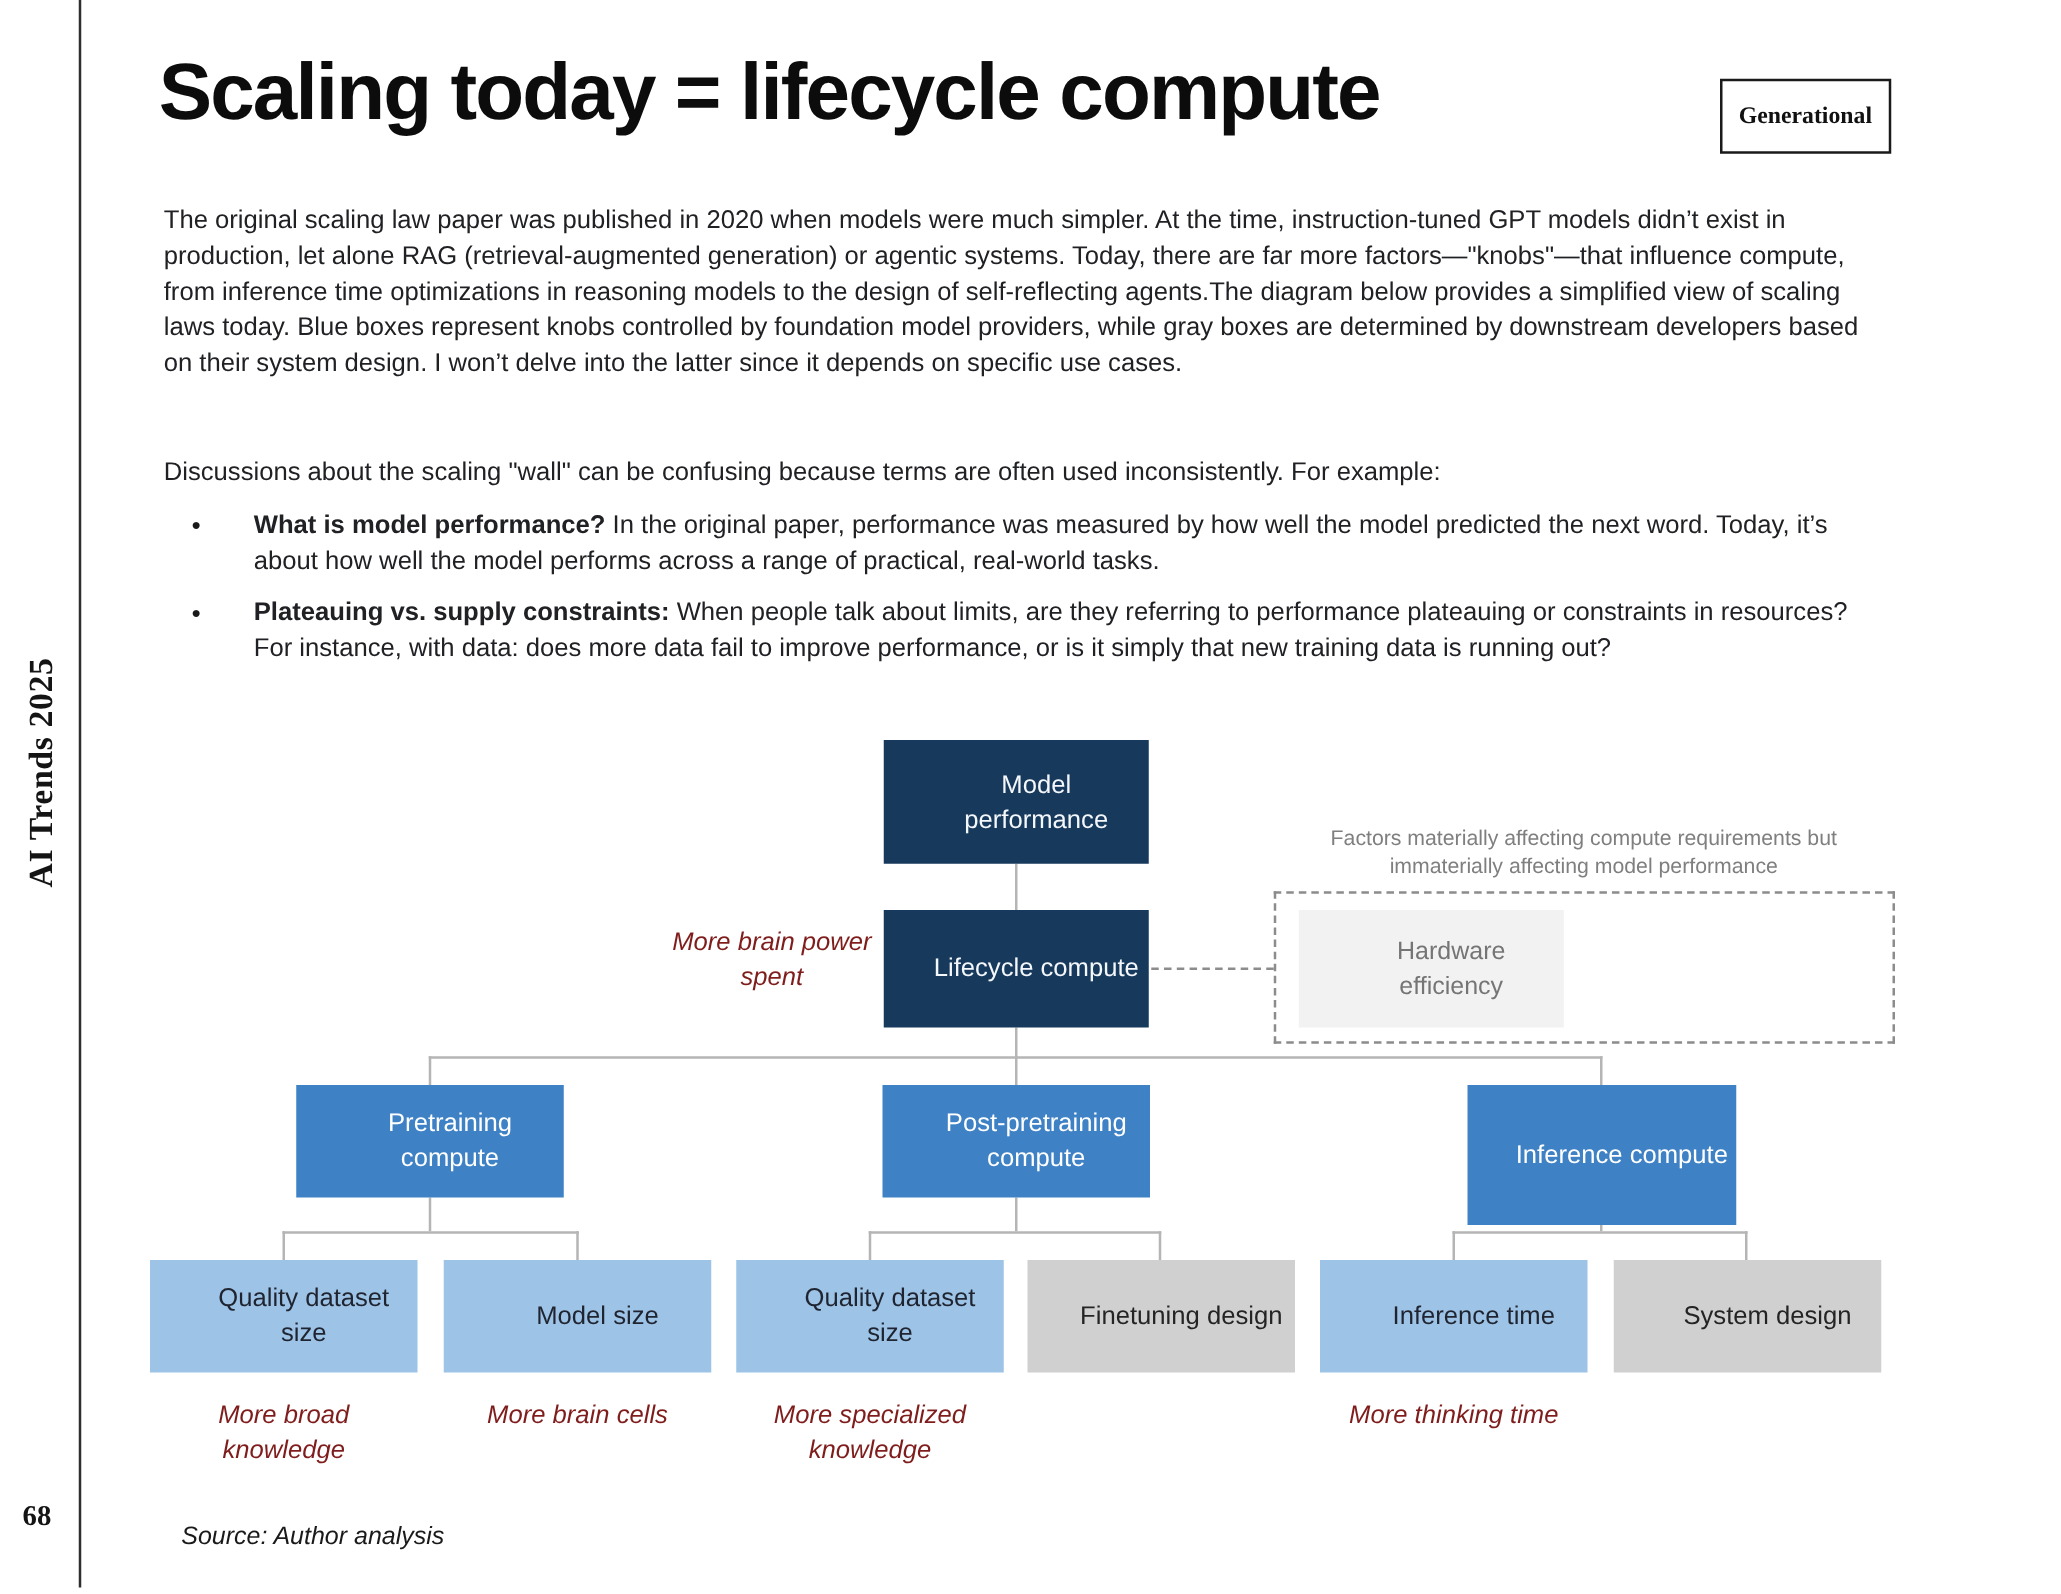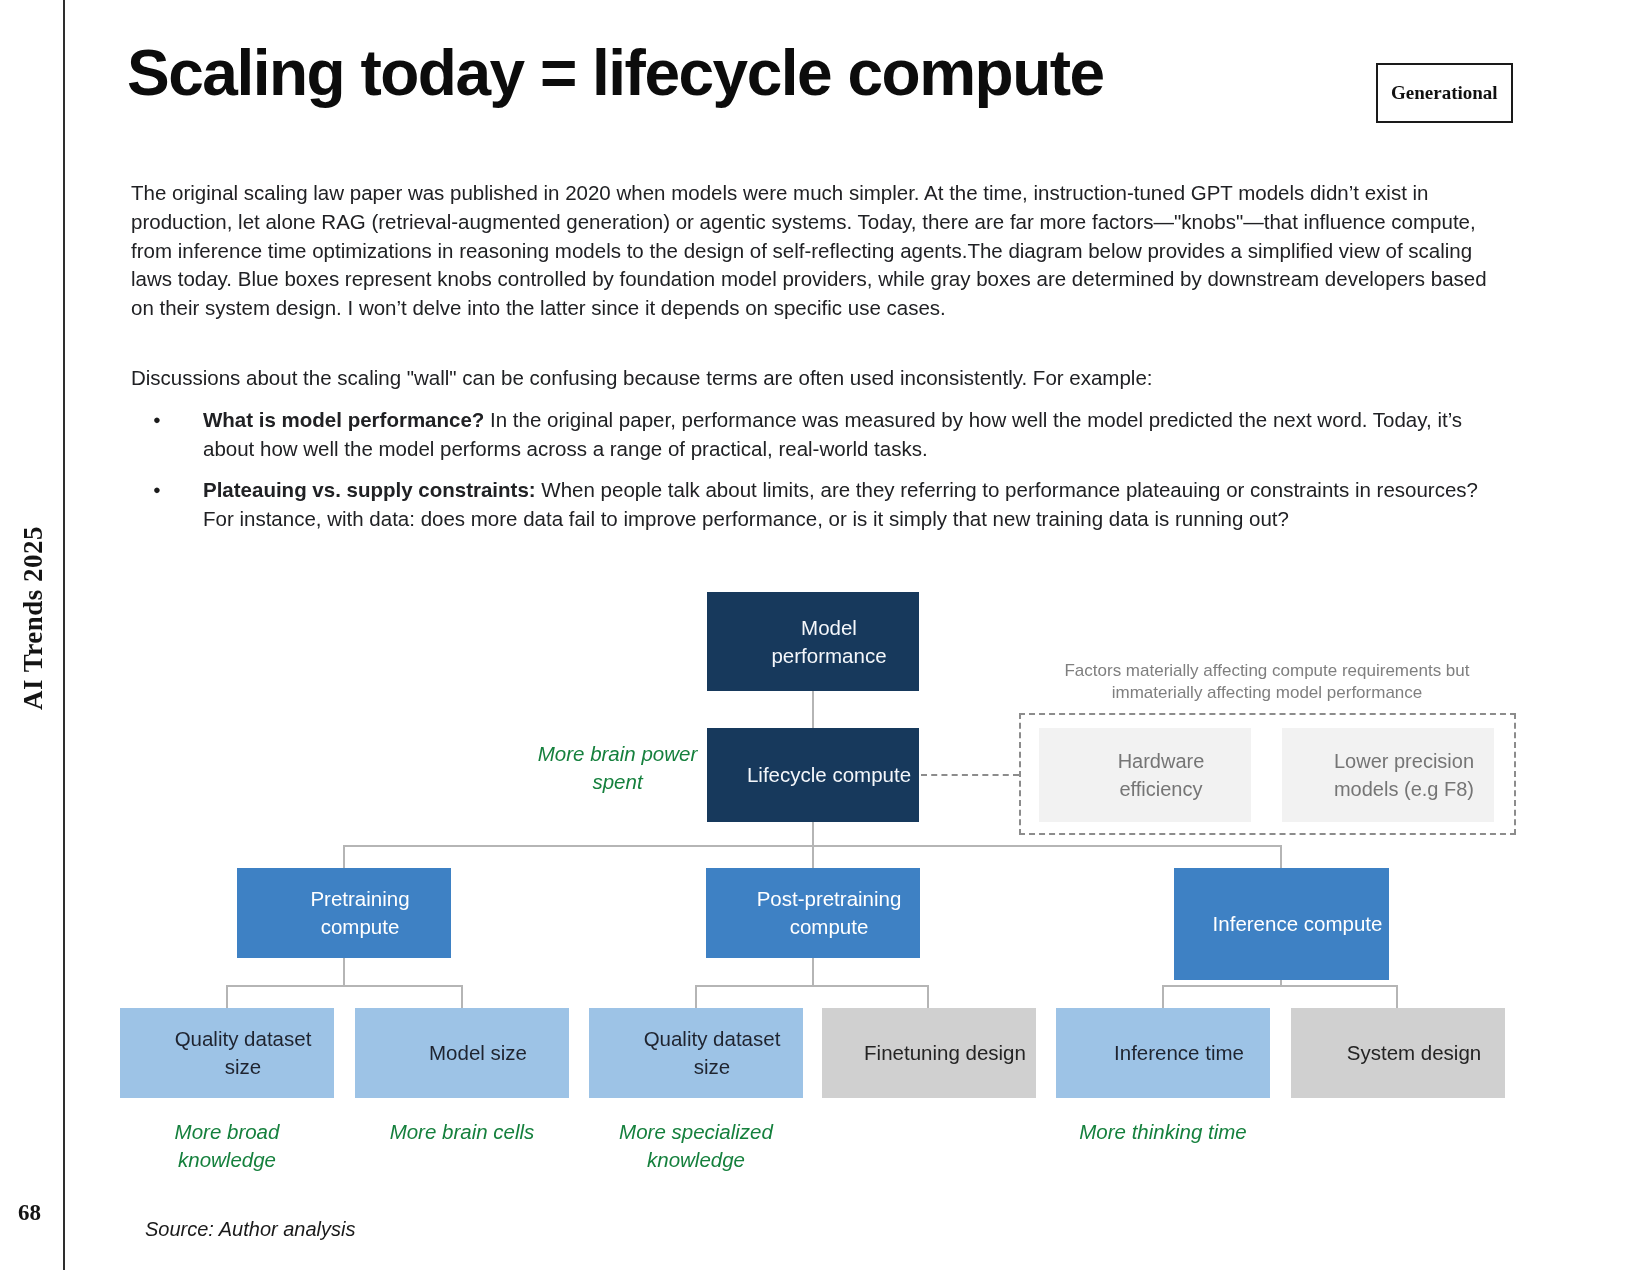--- a/index.html
+++ b/index.html
@@ -10,21 +10,21 @@
   .left-rule { position:absolute; left:63px; top:0; width:2px; height:1270px; background:#2e2e2e; }
   .sidebar-title { position:absolute; left:33px; top:618px; transform:translate(-50%,-50%) rotate(-90deg);
     white-space:nowrap; font-family:"Liberation Serif","DejaVu Serif",serif; font-weight:700; font-size:27px; color:#141414; letter-spacing:.5px; }
   .page-number { position:absolute; left:18px; top:1200px; font-family:"Liberation Serif","DejaVu Serif",serif; font-weight:700; font-size:23px; color:#141414; }
 
   .title { position:absolute; left:127px; top:36px; font-size:64px; font-weight:700; letter-spacing:-1.5px; color:#0c0c0c; }
   .badge { position:absolute; left:1376px; top:63px; border:2px solid #1a1a1a; padding:17px 13px;
     font-family:"Liberation Serif","DejaVu Serif",serif; font-weight:700; font-size:19px; color:#111; background:#fff; }
 
   .para { position:absolute; left:131px; width:1368px; font-size:20.5px; line-height:28.8px; color:#202124; }
-  .p1 { top:162px;margin-top:17px; }
+  .p1 { top:162px; }
   .p2 { top:364px; }
   .bullet { display:flex; align-items:flex-start;margin-top:13px; }
   .bullet::before { content:"●"; flex:0 0 50px; margin-left:22px; font-size:13px; line-height:28.8px; color:#1a1a1a; }
   .btext { flex:1; }
   .btext b { font-weight:700; }
 
   
   .diagram { position:absolute; left:0; top:0; width:1649px; height:1275px; }
   .box { position:absolute; display:flex; align-items:center; justify-content:center; text-align:center;
     font-size:20.5px; line-height:28px; white-space:pre-line;padding-left:32px; }
@@ -34,21 +34,21 @@
   .grayb { background:#d0d0d0; color:#242424; }
   .faint { background:#f2f2f2; color:#757575; }
 
   .cv { position:absolute; width:2px; background:#b5b5b5; }
   .ch { position:absolute; height:2px; background:#b5b5b5; }
   .cdash { position:absolute; border-top:2px dashed #8c8c8c; }
   .dashed-box { position:absolute; left:1019px; top:713px; width:497px; height:122px; border:2px dashed #8c8c8c; }
 
   .factors-caption { position:absolute; left:1007px; top:660px; width:520px; text-align:center;
     font-size:17px; line-height:21.5px; color:#7f7f7f; white-space:pre-line; }
-  .italic-label { position:absolute; font-style:italic; font-size:20.5px; line-height:28px; color:#15803d;
+  .italic-label { position:absolute; font-style:italic; font-size:20.5px; line-height:28px; color:#7f1d1d;
     text-align:center; white-space:pre-line; }
   .source { position:absolute; left:145px; top:1218px; font-style:italic; font-size:20px; color:#1a1a1a; }
 
   #n-model   { left:707px;  top:592px; width:212px; height:99px; }
   #n-life    { left:707px;  top:728px; width:212px; height:94px; }
   #n-hw      { left:1039px; top:728px; width:212px; height:94px; font-size:20px; }
   #n-prec    { left:1282px; top:728px; width:212px; height:94px; font-size:20px; }
   #n-pre     { left:237px;  top:868px; width:214px; height:90px; }
   #n-post    { left:706px;  top:868px; width:214px; height:90px; }
   #n-inf     { left:1174px; top:868px; width:215px; height:112px; }
@@ -112,22 +112,20 @@
     <div class="cv" style="left:1280px; top:958px; height:27px;"></div>
     <div class="ch" style="left:1162px; top:985px; width:236px;"></div>
     <div class="cv" style="left:1162px; top:985px; height:23px;"></div>
     <div class="cv" style="left:1396px; top:985px; height:23px;"></div>
 
     <div class="factors-caption">Factors materially affecting compute requirements but
 immaterially affecting model performance</div>
     <div class="dashed-box"></div>
     <div class="box faint" id="n-hw">Hardware
 efficiency</div>
-    <div class="box faint" id="n-prec">Lower precision
-models (e.g F8)</div>
 
     <div class="box navy" id="n-model">Model
 performance</div>
     <div class="box navy" id="n-life">Lifecycle compute</div>
     <div class="italic-label" id="lbl-brain">More brain power
 spent</div>
 
     <div class="box blue" id="n-pre">Pretraining
 compute</div>
     <div class="box blue" id="n-post">Post-pretraining

